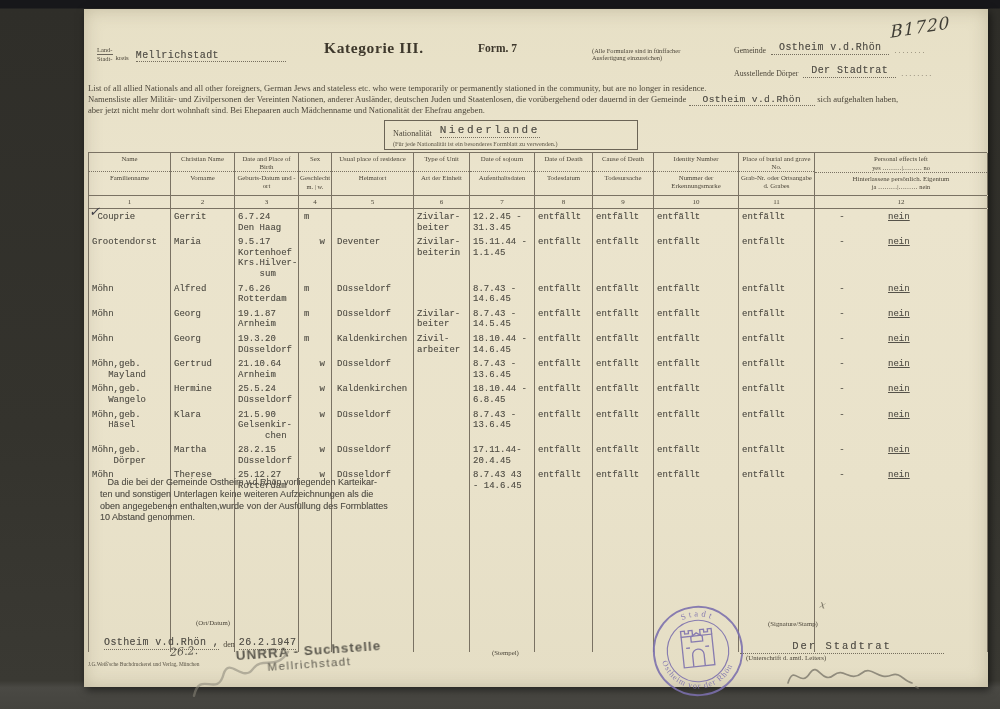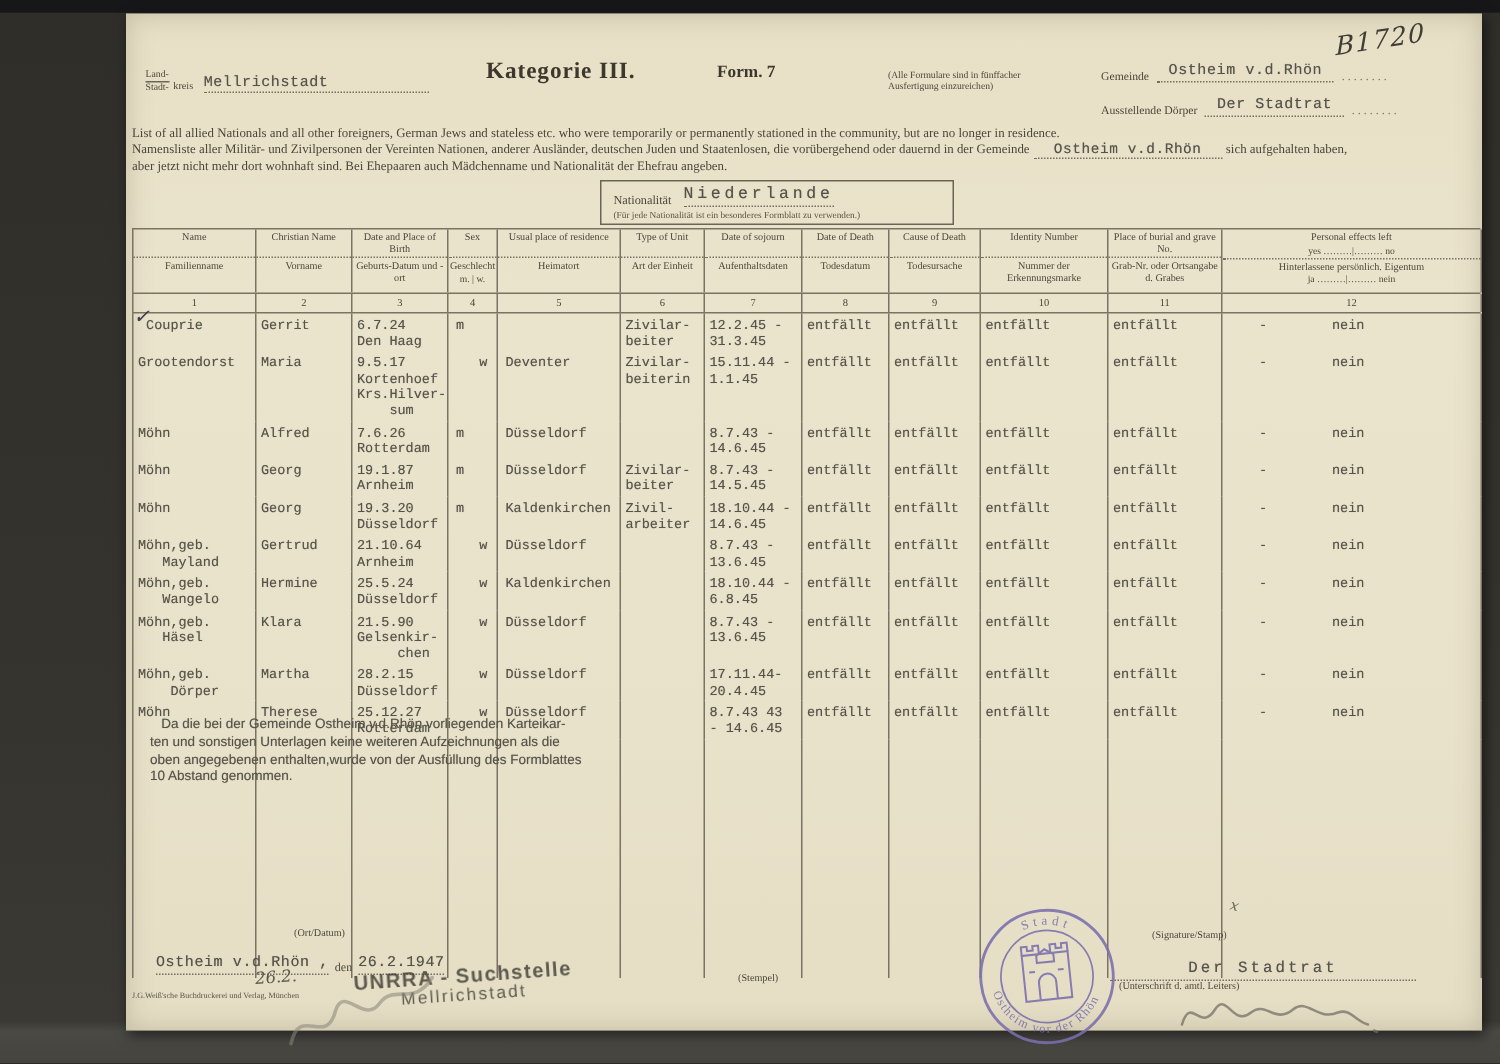--- a/index.html
+++ b/index.html
@@ -27,21 +27,21 @@
   .fieldline{display:flex;align-items:flex-end;gap:5px;}
   #gemeinde-line{left:650px;top:33px;}
   #behoerde-line{left:650px;top:56px;}
   .fieldline .lbl{font-size:7.8px;color:#4c463a;white-space:nowrap;}
   .fieldline .val{font-size:10px;white-space:nowrap;padding:0 8px 1px 8px;}
   .tail-dots{font-size:8px;color:#756e5e;letter-spacing:2px;}
   
   #intro{left:4px;top:74px;width:880px;font-size:8.6px;line-height:10.5px;color:#4c463a;}
   #intro .typed{font-size:9.6px;padding:0 14px 0 14px;}
   
-  #natbox{left:316px;top:111px;width:226px;border:1px solid #6b6456;background:rgba(233,226,202,.6);padding:3px 0 2px 8px;}
+  #natbox{left:300px;top:111px;width:226px;border:1px solid #6b6456;background:rgba(233,226,202,.6);padding:3px 18px 2px 8px;}
   #natbox .row1{display:flex;align-items:flex-end;gap:8px;}
   #natbox .lbl{font-size:8.2px;color:#4c463a;}
   #natbox .val{font-size:11px;letter-spacing:2.5px;padding-bottom:1px;}
   #natbox .note{font-size:6.2px;color:#5a5344;margin-top:2px;}
   
   .cols{display:grid;grid-template-columns:82px 64px 64px 33px 82px 56px 65px 58px 61px 85px 76px 173px;}
   #table{left:4px;top:143px;width:899px;}
   #thead{border-top:1px solid #7a7263;border-left:1px solid #7a7263;}
   #thead .hcell{border-right:1px solid #7a7263;display:flex;flex-direction:column;min-height:42px;text-align:center;}
   .h-top{border-bottom:1px dotted #7a7263;padding:2px 1px 1px;flex:0 0 auto;min-height:15px;display:flex;flex-direction:column;justify-content:flex-start;}
@@ -51,21 +51,21 @@
   #tnums{border-top:1px solid #7a7263;border-bottom:1px solid #7a7263;border-left:1px solid #7a7263;}
   #tnums .ncell{border-right:1px solid #7a7263;text-align:center;font-size:7px;line-height:12px;height:12px;color:#4c463a;}
   #tbody{border-left:1px solid #7a7263;grid-auto-rows:minmax(21px,auto);}
   .dcell{border-right:1px solid #7a7263;font-family:"Liberation Mono", monospace;font-size:9px;
     line-height:10.6px;color:#56534a;white-space:pre-wrap;padding:3px 1px 1px 3px;
     text-shadow:0 0 .5px rgba(86,83,74,.5);position:relative;}
   .c-sex{display:flex;padding-left:0;}
   .sx-m,.sx-w{flex:1;text-align:center;}
   .c-eff{display:flex;}
   .ef-y{flex:0 0 48px;text-align:center;}
-  .ef-n{flex:1;text-align:left;padding-left:22px;}
+  .ef-n{flex:1;text-align:left;padding-left:22px;text-decoration:underline;}
   .c-res{padding-left:5px;}
   .chk{position:absolute;left:0px;top:-2px;font-family:"DejaVu Serif",serif;font-size:13px;color:#3f3e48;font-style:italic;}
   .filler{height:159px;border-right:1px solid #7a7263;}
   
   #closing{left:16px;top:468px;font-family:Liberation Sans, sans-serif;font-size:9px;line-height:11.8px;
     color:#56534a;white-space:pre-wrap;text-shadow:0 0 .5px rgba(86,83,74,.5);z-index:5;}
   
   #ort-datum-label{left:112px;top:610px;}
   #place-date{left:20px;top:628px;display:flex;align-items:flex-end;gap:4px;}
   #place-date .val{font-size:10px;padding-bottom:1px;}

